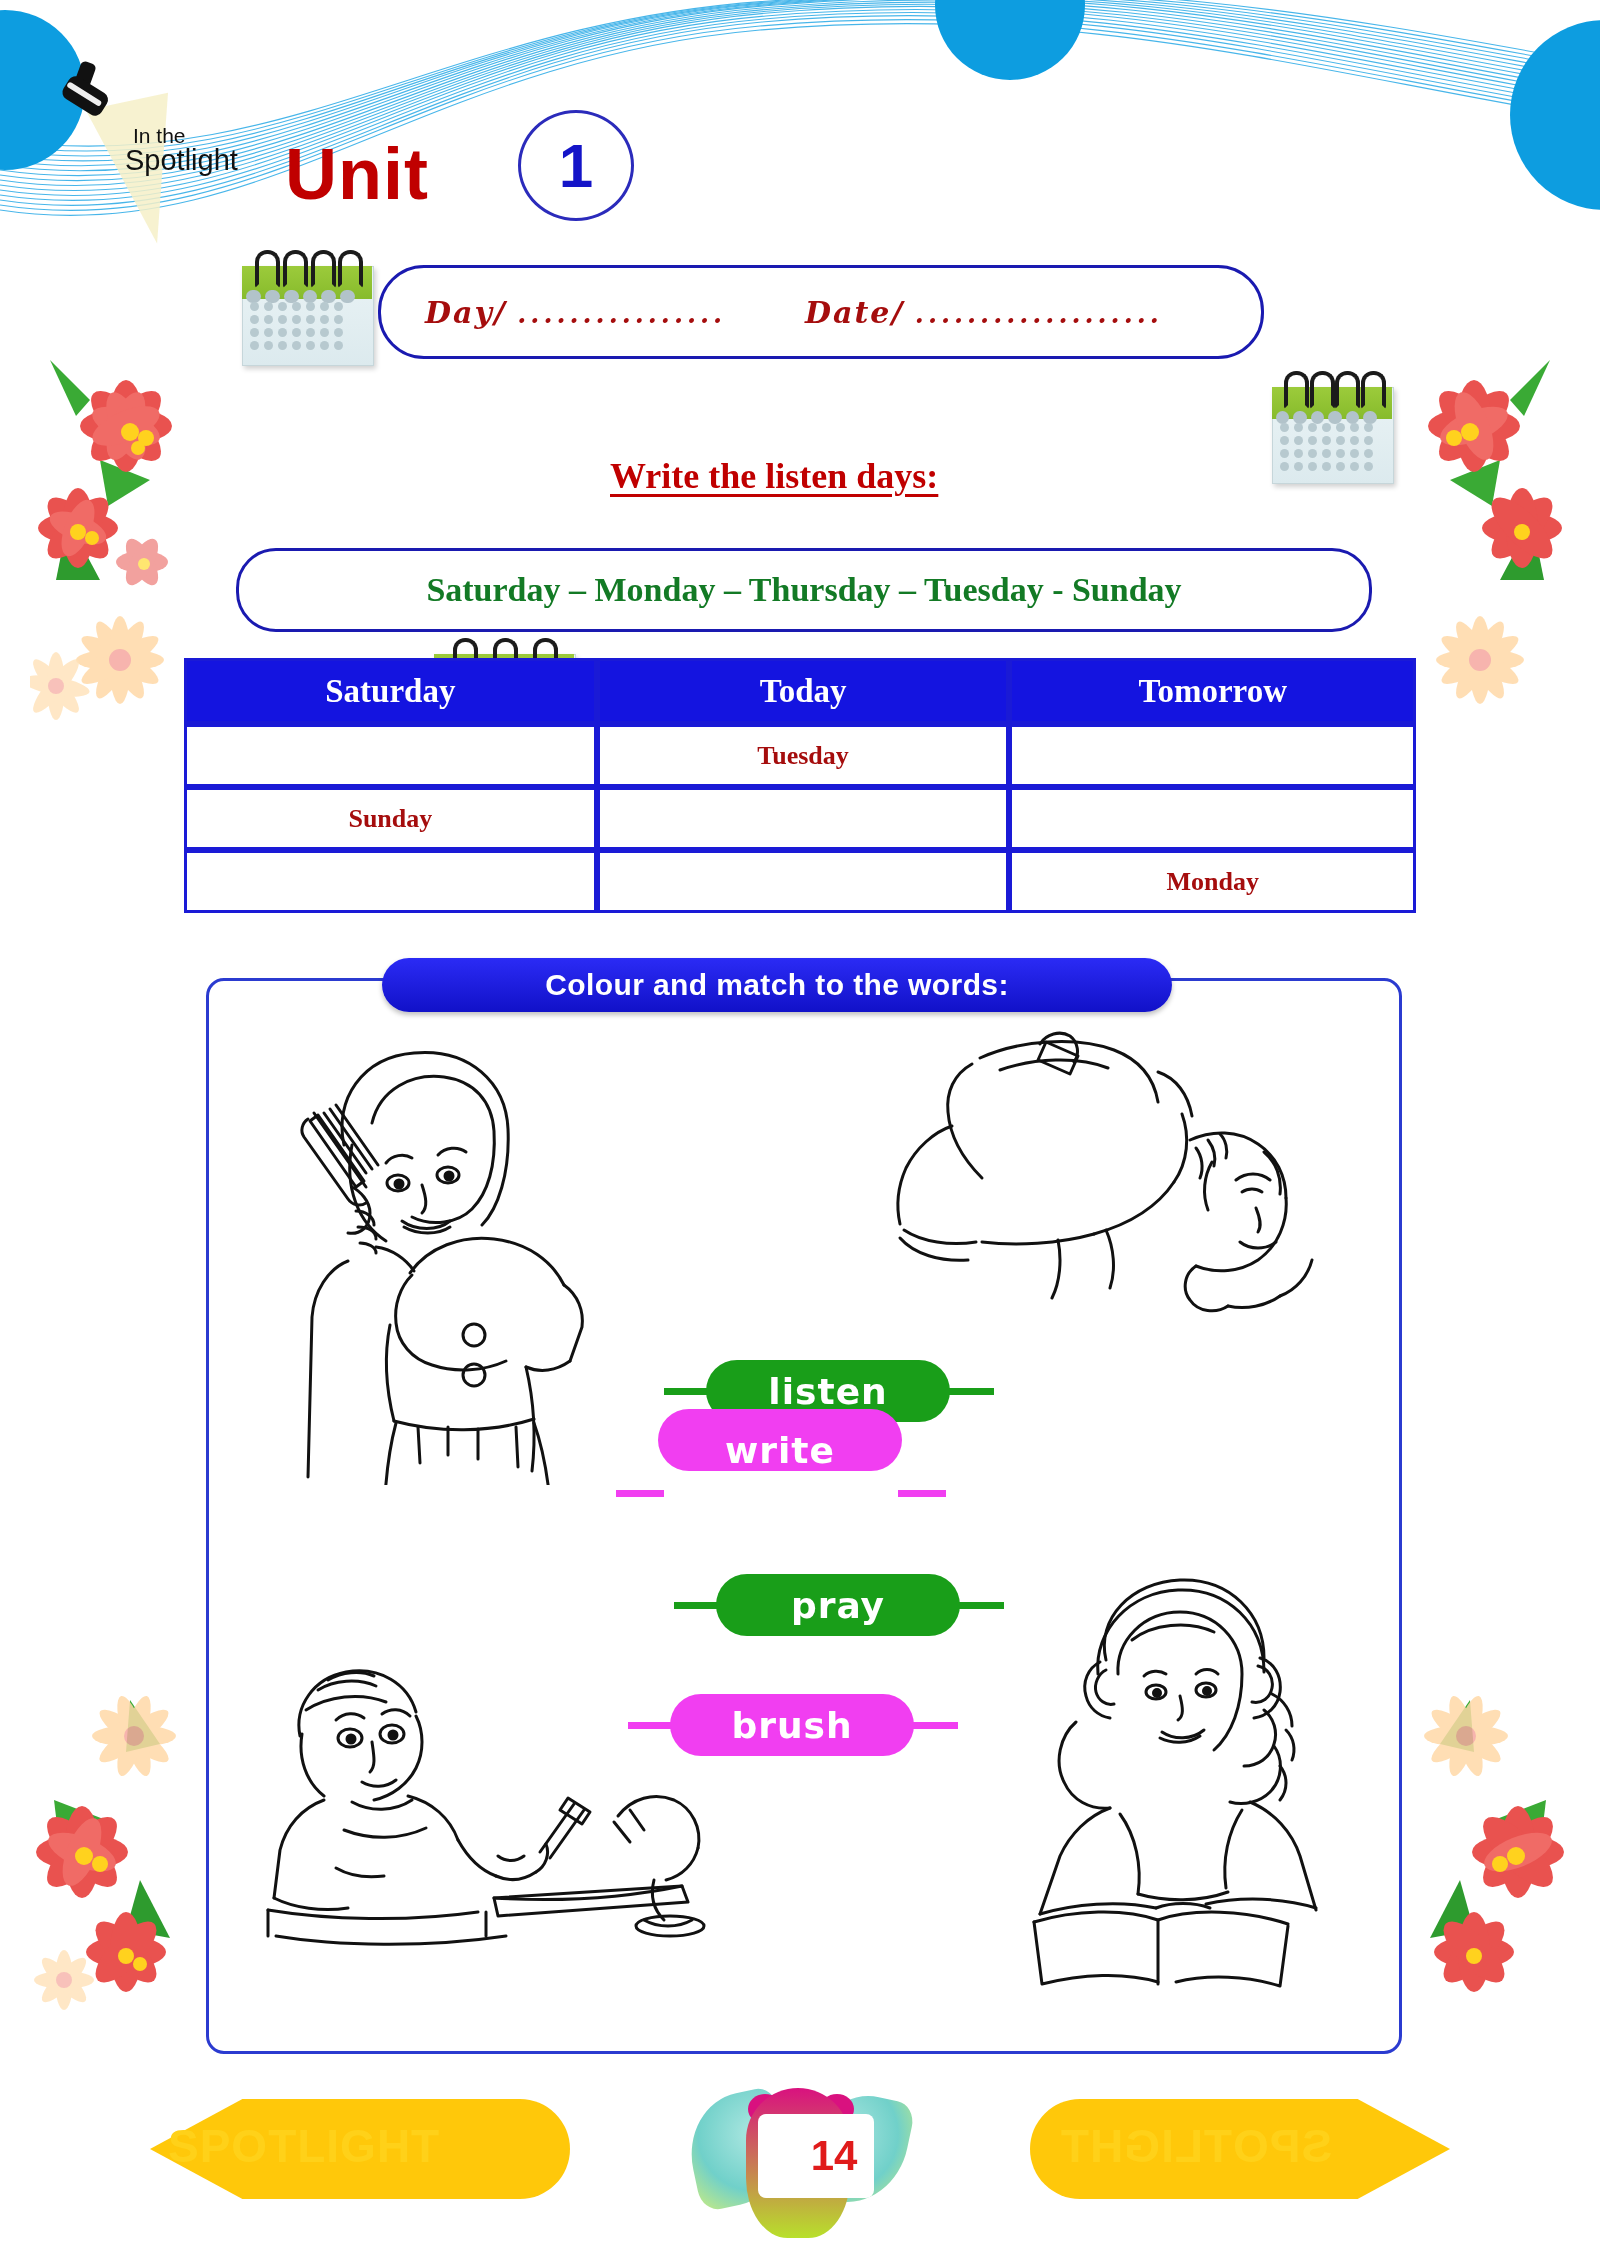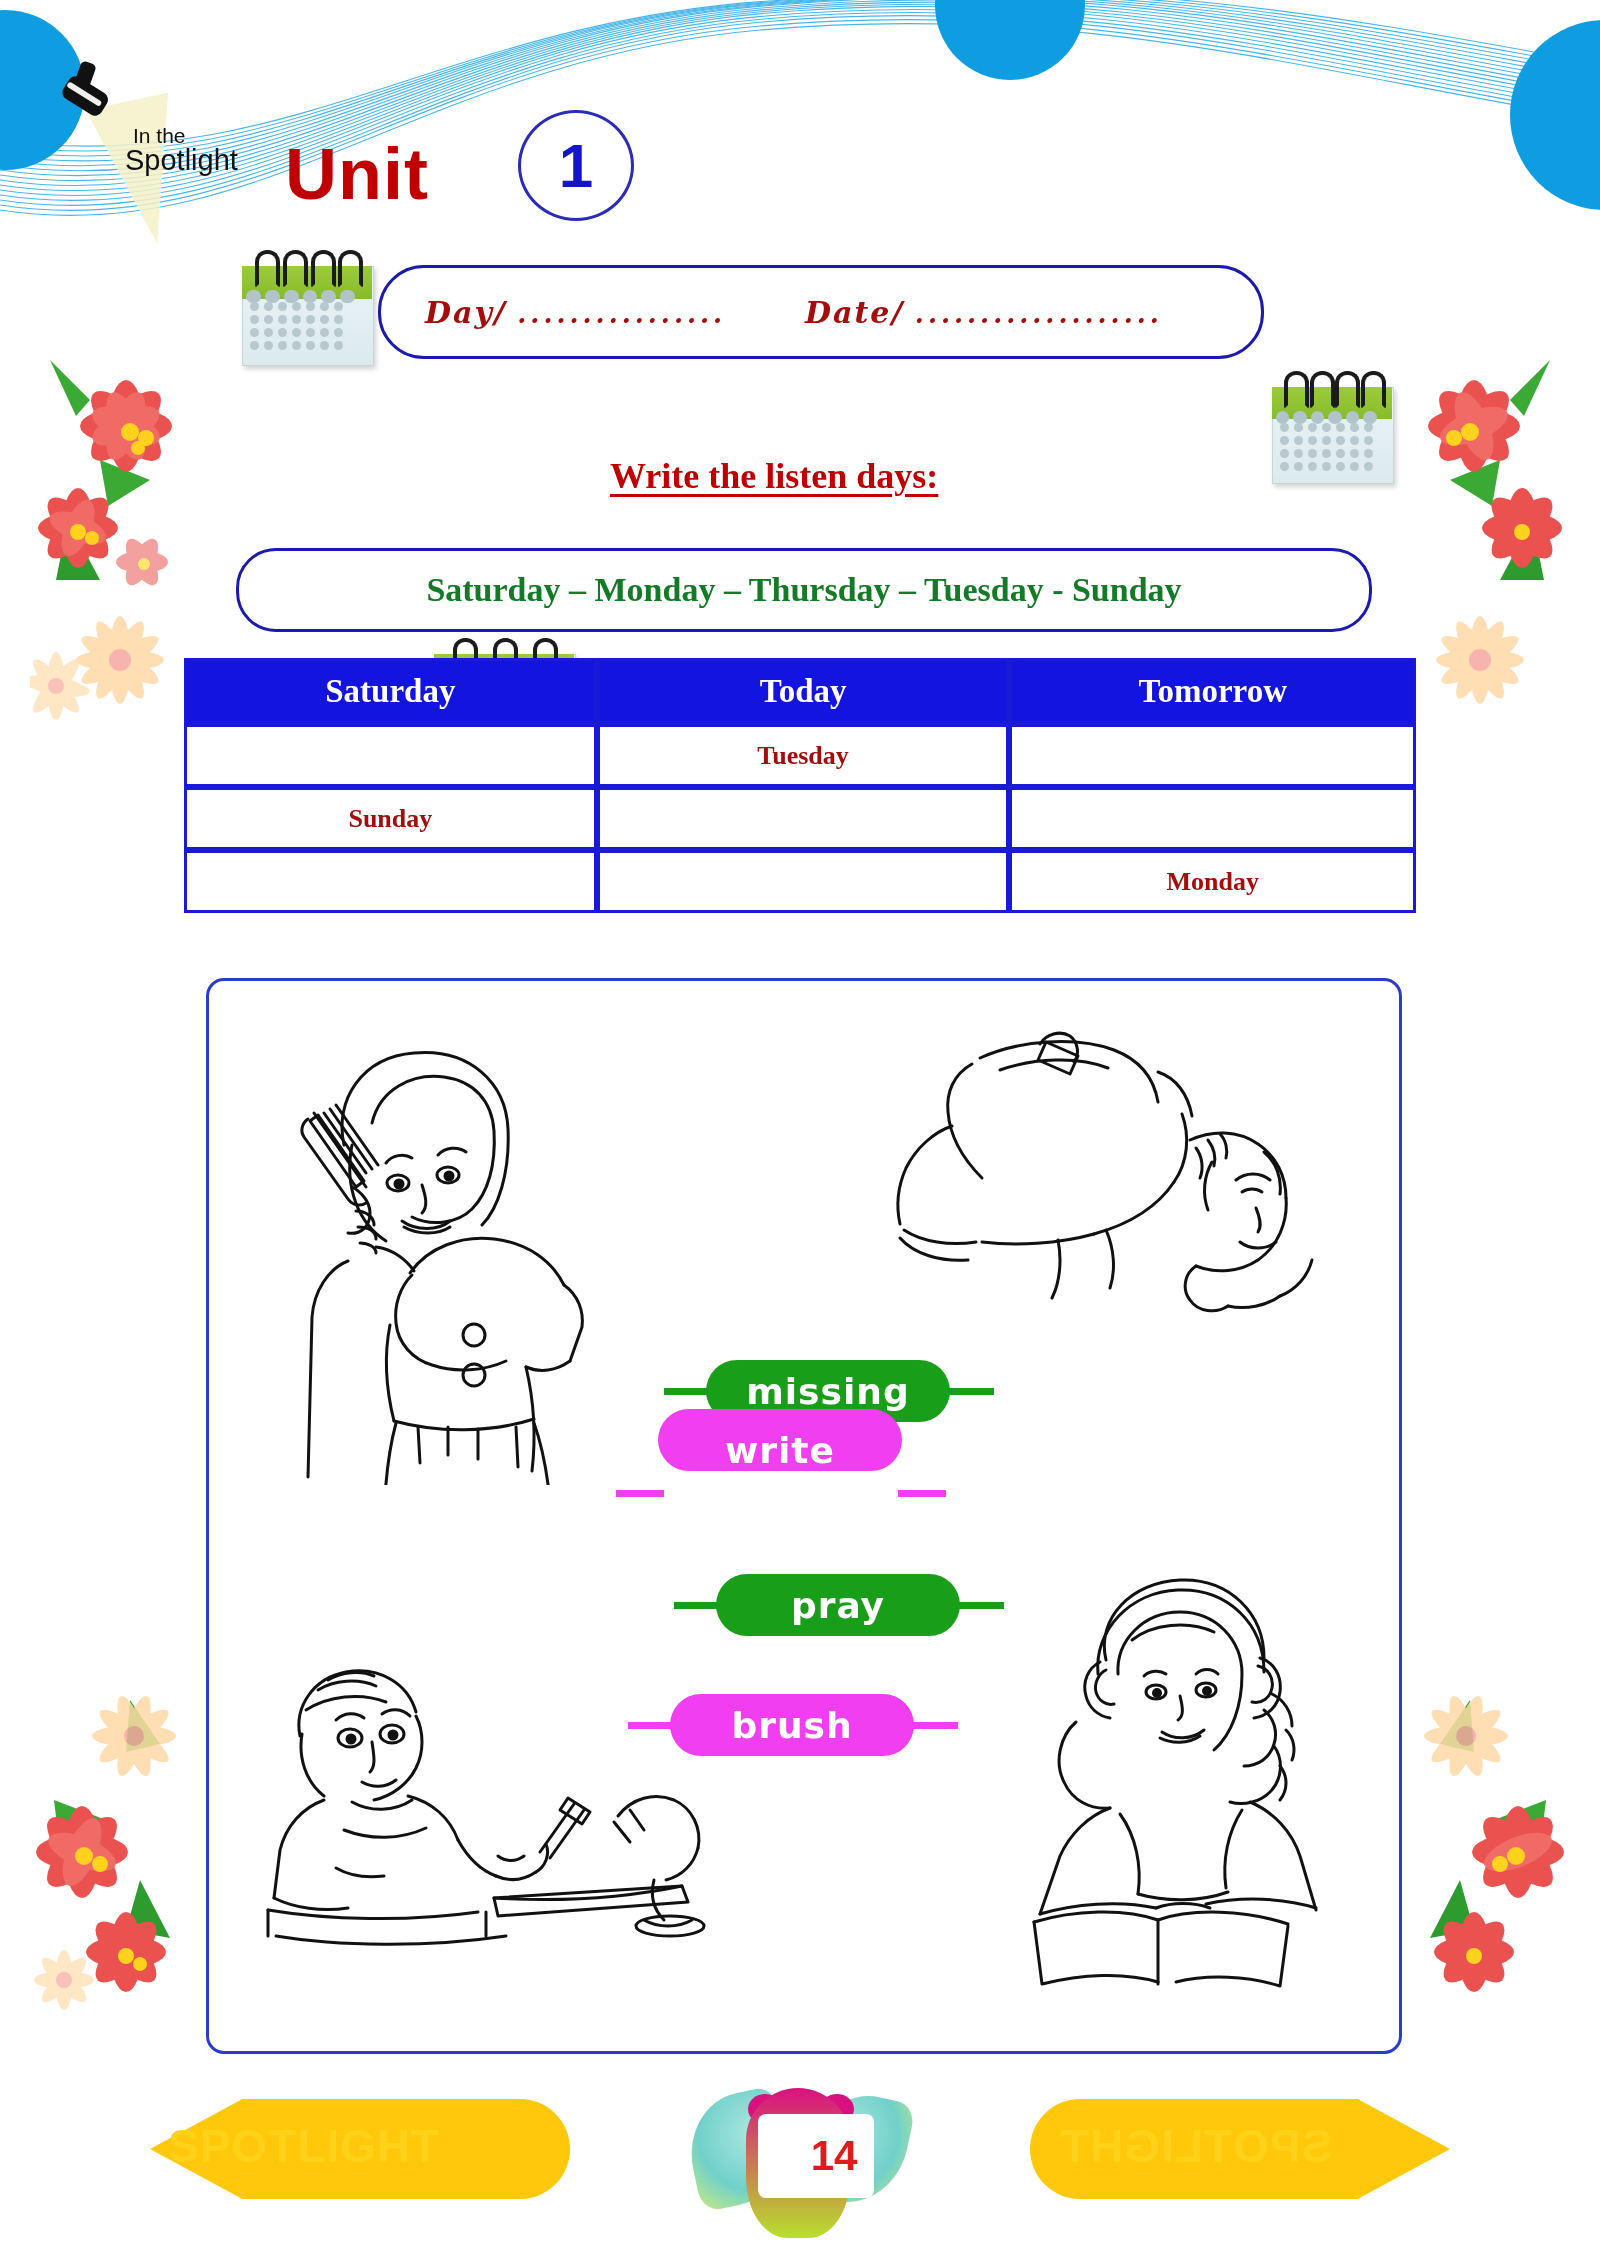--- a/index.html
+++ b/index.html
@@ -318,20 +318,23 @@
     </tr>
     <tr>
       <td></td>
       <td></td>
       <td>Monday</td>
     </tr>
   </tbody>
     </table>
 
   <div class="panel"></div>
+  <div class="panel-banner">
+    <span>Colour and match to the words:</span>
+  </div>
 
   <div class="art" style="left:252px;top:1035px;">
     <svg width="340" height="450" viewBox="0 0 340 450">
       <g fill="none" stroke="#111" stroke-width="3" stroke-linecap="round" stroke-linejoin="round">
         <path d="M92 110c-10-45 18-88 70-92 56-5 92 30 94 76 2 44-10 80-26 96"></path>
         <path d="M100 110c-8 42 6 78 34 96"></path>
         <path d="M120 88c8-34 40-50 72-46 30 4 48 24 50 54 2 34-6 62-22 78-14 14-40 18-60 8"></path>
         <ellipse cx="146" cy="148" rx="11" ry="8"></ellipse>
           <circle cx="147" cy="149" r="4" fill="#111"></circle>
         <ellipse cx="196" cy="140" rx="11" ry="8"></ellipse>
@@ -479,21 +482,21 @@
         <path d="M278 356l-8 60c-32-10-72-12-104-4"></path>
         <path d="M262 124c12 6 20 18 20 32"></path>
         <path d="M276 160c8 8 10 20 6 30"></path>
         <path d="M270 196c8 10 8 24 0 34"></path>
       </g>
     </svg>
   </div>
 
   <div class="lead green" style="left:664px;top:1388px;width:48px;"></div>
   <div class="pill green" style="left:706px;top:1360px;width:244px;">
-    <span>missing</span>
+    <span>listen</span>
   </div>
   <div class="lead green" style="left:946px;top:1388px;width:48px;"></div>
 
   <div class="lead pink" style="left:616px;top:1490px;width:48px;"></div>
   <div class="pill pink" style="left:658px;top:1409px;width:244px;align-items:flex-end;">
     <span>write</span>
   </div>
   <div class="lead pink" style="left:898px;top:1490px;width:48px;"></div>
 
   <div class="lead green" style="left:674px;top:1602px;width:48px;"></div>

